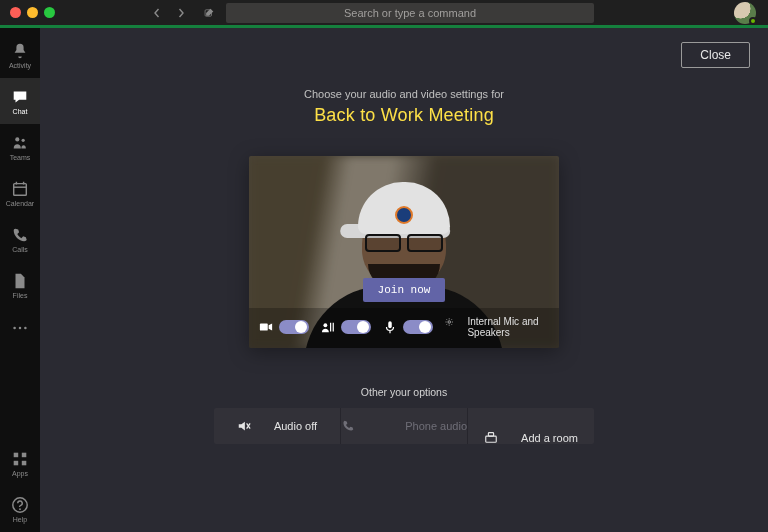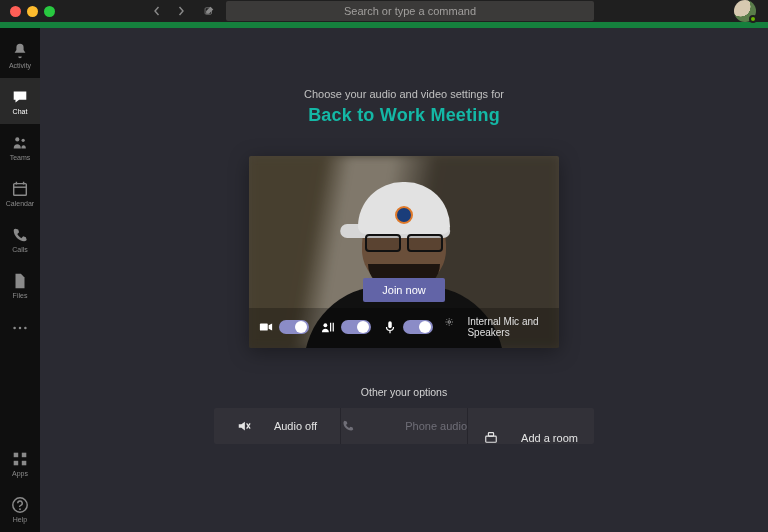--- a/index.html
+++ b/index.html
@@ -8,21 +8,21 @@
     font-family: -apple-system, "Segoe UI", Helvetica, Arial, sans-serif;
     background: #0f0f0f; overflow: hidden;
     color: #e4e4e4;
     font-size: 11px;
   }
 
   
   .titlebar {
     height: 28px; background: #1f1f1f;
     display: flex; align-items: center;
-    border-bottom: 6px solid #15803d;
+    border-bottom: 3px solid #15803d;
   }
   .traffic-lights { display: flex; gap: 6px; padding-left: 10px; width: 120px; }
   .tl { width: 11px; height: 11px; border-radius: 50%; }
   .tl.red { background: #ff5f57; }
   .tl.yellow { background: #febc2e; }
   .tl.green { background: #28c840; }
 
   .tb-nav { display: flex; gap: 2px; align-items: center; margin-left: 26px; }
   .tb-btn {
     width: 22px; height: 22px;
@@ -91,21 +91,21 @@
     color: #e8e8e8; font-size: 12px;
     display: flex; align-items: center; justify-content: center;
     background: transparent; cursor: pointer;
   }
 
   .prejoin {
     position: absolute; left: 0; right: 0; top: 60px;
     display: flex; flex-direction: column; align-items: center;
   }
   .subheading { color: #c0c0c0; font-size: 11px; margin-bottom: 5px; }
-  .meeting-title { color: #14b8a6; font-size: 18px; font-weight: 700; letter-spacing: .2px; }
+  .meeting-title { color: #fde047; font-size: 18px; font-weight: 400; letter-spacing: .2px; }
 
   .preview {
     margin-top: 30px;
     width: 310px; height: 192px;
     background: #4a4438; border-radius: 2px;
     position: relative; overflow: hidden;
     box-shadow: 0 4px 20px rgba(0,0,0,.35);
   }
   .preview .bg {
     position: absolute; inset: 0;
@@ -164,20 +164,21 @@
     border-radius: 0 0 36px 36px;
   }
 
   .join-btn {
     position: absolute; left: 50%; transform: translateX(-50%);
     bottom: 46px;
     width: 82px; height: 24px;
     background: #6264a7; color: #fff;
     font-size: 11px; border-radius: 2px; border: none;
     cursor: pointer;
+    font-family: Liberation Mono, monospace;
   }
 
   .preview-controls {
     position: absolute; left: 0; right: 0; bottom: 0;
     height: 40px;
     background: rgba(0,0,0,.25);
     display: flex; align-items: center; gap: 12px;
     padding: 0 10px 2px;
   }
   .pc-group { display: flex; align-items: center; gap: 6px; }
@@ -332,20 +333,21 @@
           <circle cx="10" cy="10" r="8" fill="none" stroke="currentColor" stroke-width="1.6"></circle>
           <path d="M7.5 8a2.5 2.5 0 1 1 3.3 2.4c-.9.3-1.3.9-1.3 1.9" stroke="currentColor" stroke-width="1.6" fill="none"></path>
           <circle cx="10" cy="14.6" r="1"></circle>
         </svg>
       <span>Help</span>
     </div>
   </div>
 
   <div class="main">
 
+    <button class="close-btn">Close</button>
 
     <div class="prejoin">
       <div class="subheading">Choose your audio and video settings for</div>
       <div class="meeting-title">Back to Work Meeting</div>
 
       <div class="preview">
         <div class="bg"></div>
         <div class="silhouette">
           <div class="shoulders"></div>
           <div class="neck"></div>

